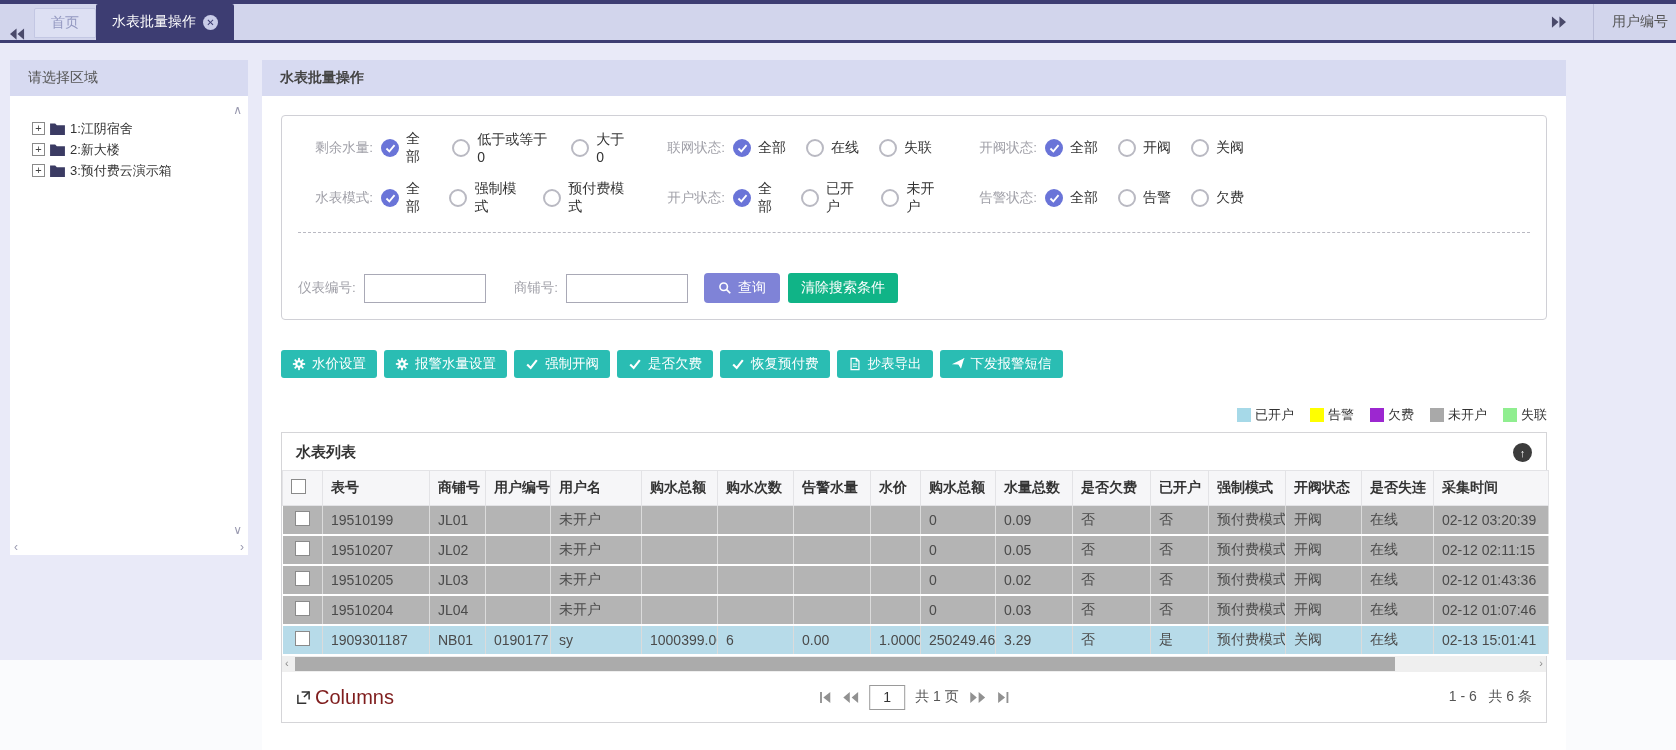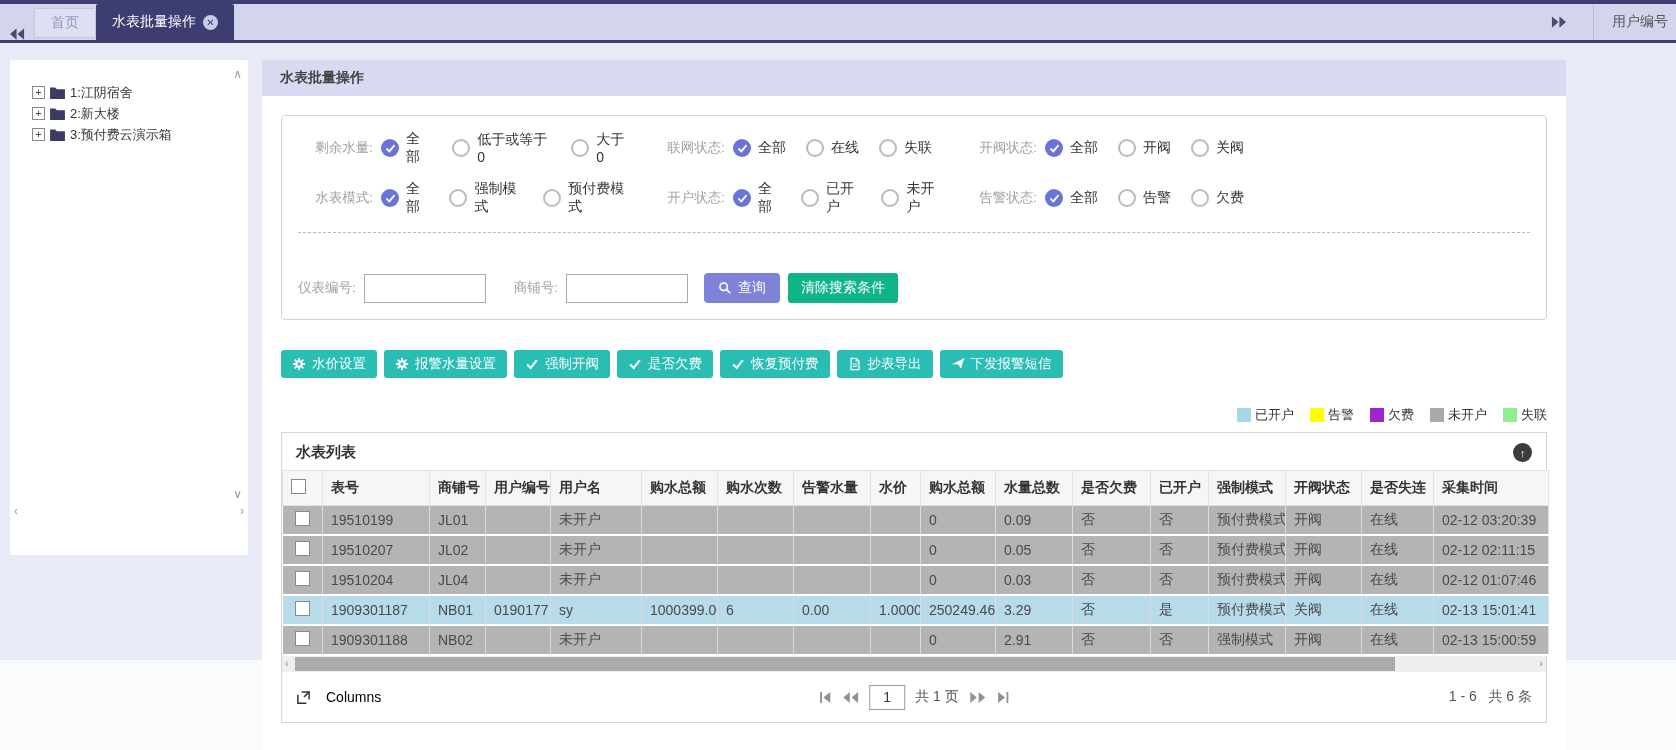--- a/index.html
+++ b/index.html
@@ -102,21 +102,21 @@
 
   
   .hscroll { position:relative; height:16px; background:#efefef; }
   .hscroll-thumb { position:absolute; left:13px; top:1px; height:14px; width:87%;
     background:#ababab; cursor:pointer; }
   .hs-arrow { position:absolute; top:1px; font-size:11px; color:#8a8a8a; cursor:pointer; }
   .hs-arrow.l { left:3px; } .hs-arrow.r { right:3px; }
 
   
   .table-footer { position:relative; display:flex; align-items:center; padding:13px 14px; height:50px; }
-  .columns-btn { display:flex; align-items:center; gap:15px; font-size:14px; color:#000000; cursor:pointer; }
+  .columns-btn { display:flex; align-items:center; gap:4px; font-size:20px; color:#7f1d1d; cursor:pointer; }
   .pagination { position:absolute; left:50%; transform:translateX(-50%); display:flex;
     align-items:center; gap:10px; }
   .pg-icon { cursor:pointer; display:flex; }
   .pg-input { width:36px; height:25px; border:1px solid #9a9a9a; text-align:center; font-size:14px; color:#333; }
   .pg-total { font-size:14px; color:#555; }
   .range-info { margin-left:auto; font-size:14px; color:#555; white-space:pre; }
 </style>
 </head>
 <body>
 
@@ -142,20 +142,21 @@
         </svg>
     </span>
     <span class="tb-div"></span>
     <span class="close-ops">用户编号</span>
   </div>
 </div>
 
 <div class="content">
 
   <div class="left-panel">
+    <div class="panel-header">请选择区域</div>
     <div class="tree-body">
       <div id="tree">
           <div class="tree-item">
             <span class="expander">+</span>
             <span style="display: flex;">
               <svg class="folder-svg" viewBox="0 0 16 14">
                 <path d="M0 1.5h5.5l1.8 2H16V14H0z" fill="#3b3b63"></path>
               </svg>
             </span>
             <span>1:江阴宿舍</span>
@@ -508,20 +509,39 @@
                 <td>0.05</td>
                 <td>否</td>
                 <td>否</td>
                 <td>预付费模式</td>
                 <td>开阀</td>
                 <td>在线</td>
                 <td>02-12 02:11:15</td>
               </tr>
               <tr style="background: rgb(180, 180, 180);">
                 <td class="cb-cell"><span class="cb"></span></td>
+                <td>19510205</td>
+                <td>JL03</td>
+                <td></td>
+                <td>未开户</td>
+                <td></td>
+                <td></td>
+                <td></td>
+                <td></td>
+                <td>0</td>
+                <td>0.02</td>
+                <td>否</td>
+                <td>否</td>
+                <td>预付费模式</td>
+                <td>开阀</td>
+                <td>在线</td>
+                <td>02-12 01:43:36</td>
+              </tr>
+              <tr style="background: rgb(180, 180, 180);">
+                <td class="cb-cell"><span class="cb"></span></td>
                 <td>19510204</td>
                 <td>JL04</td>
                 <td></td>
                 <td>未开户</td>
                 <td></td>
                 <td></td>
                 <td></td>
                 <td></td>
                 <td>0</td>
                 <td>0.03</td>
@@ -544,39 +564,20 @@
                 <td>1.0000</td>
                 <td>250249.46</td>
                 <td>3.29</td>
                 <td>否</td>
                 <td>是</td>
                 <td>预付费模式</td>
                 <td>关阀</td>
                 <td>在线</td>
                 <td>02-13 15:01:41</td>
               </tr>
-              <tr style="background: rgb(180, 180, 180);">
-                <td class="cb-cell"><span class="cb"></span></td>
-                <td>1909301188</td>
-                <td>NB02</td>
-                <td></td>
-                <td>未开户</td>
-                <td></td>
-                <td></td>
-                <td></td>
-                <td></td>
-                <td>0</td>
-                <td>2.91</td>
-                <td>否</td>
-                <td>否</td>
-                <td>强制模式</td>
-                <td>开阀</td>
-                <td>在线</td>
-                <td>02-13 15:00:59</td>
-              </tr>
             </tbody>
           </table>
         <div class="hscroll">
           <span class="hs-arrow l">‹</span>
           <div class="hscroll-thumb"></div>
           <span class="hs-arrow r">›</span>
         </div>
         <div class="table-footer">
           <span class="columns-btn">
             <svg width="15" height="15" viewBox="0 0 16 16">

